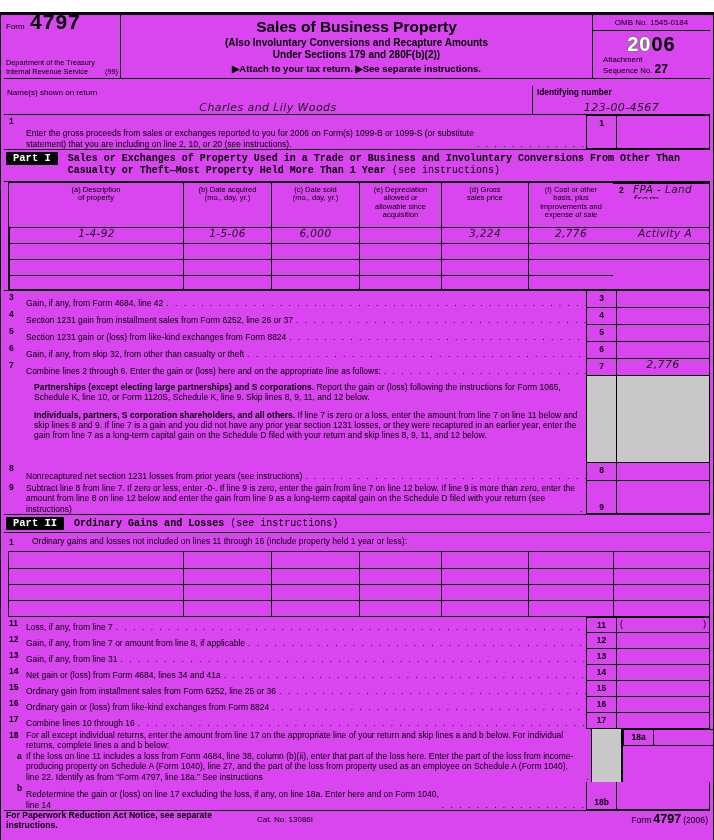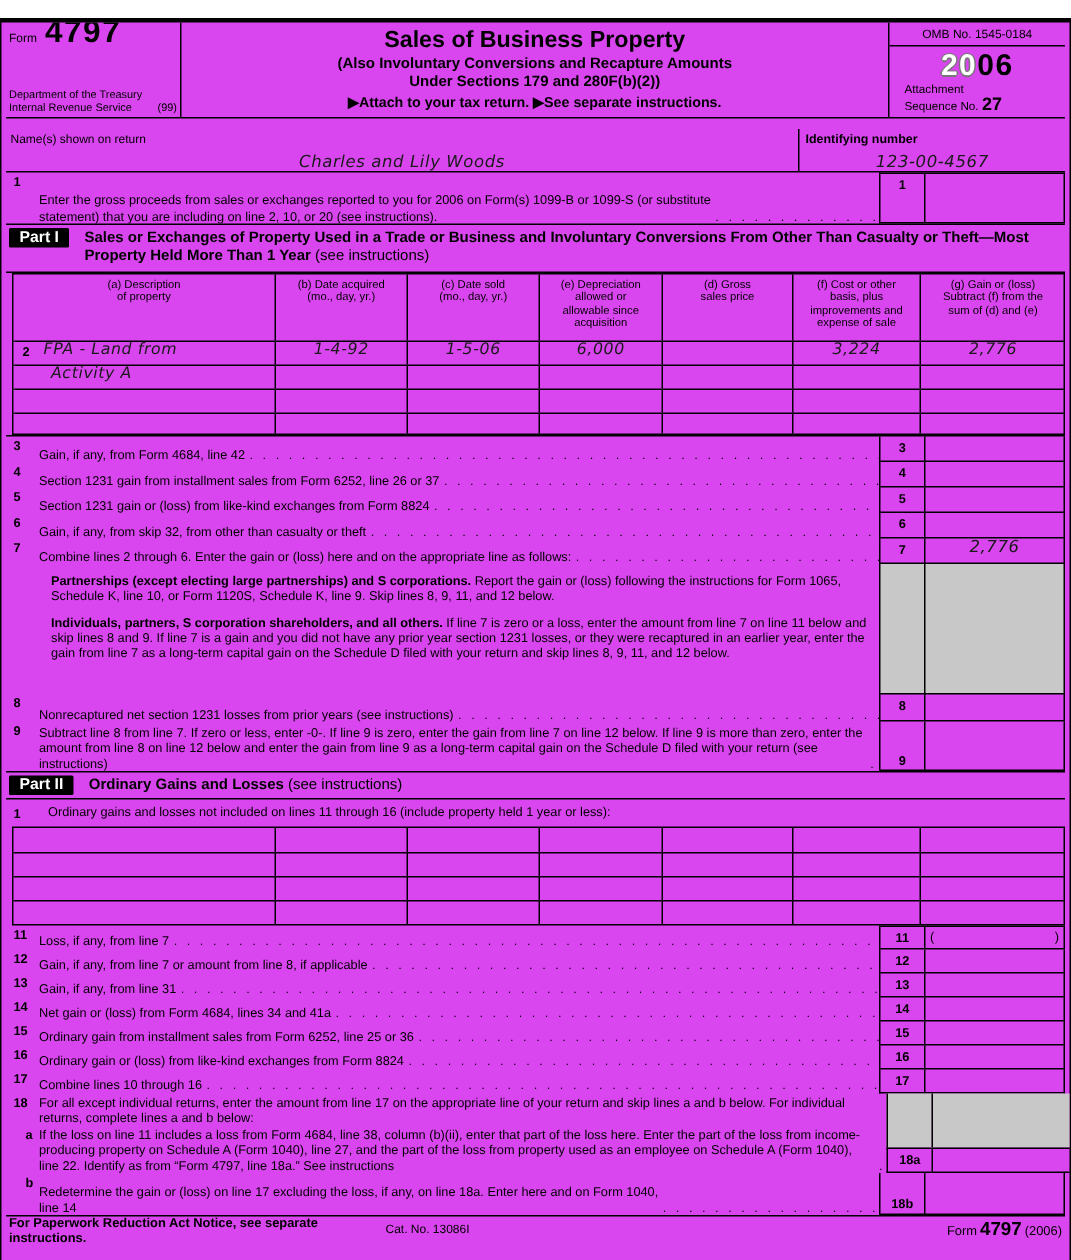--- a/index.html
+++ b/index.html
@@ -53,21 +53,21 @@
   .abox { width:94px; flex:none; border-left:1px solid #000; border-right:1px solid #000; border-bottom:1px solid #000; text-align:center; }
   .abox .hand { display:block; margin-top:1px; }
   .nbox.bot { display:flex; align-items:flex-end; justify-content:center; padding-bottom:1px; }
   .parens { display:flex; justify-content:space-between; padding:1px 3px; }
 
   
   .l1 { height:34px; }
   .l1 .nbox, .l1 .abox { border-top:1px solid #000; }
 
   
-  .pbar { display:flex; align-items:flex-start; padding:2px 2px 2px 2px; border-bottom:1px solid #000; }
+  .pbar { display:flex; align-items:flex-start; padding:2px 2px 2px 2px; border-bottom:1px solid #000;font-family:Liberation Mono, monospace; }
   .pbar1 { border-top:1.5px solid #000; min-height:33px; }
   .pbar2 { border-top:1.5px solid #000; min-height:17px; }
   .plabel { background:#000; color:#fff; font-weight:bold; font-size:10.5px; padding:1px 7px 2px 7px; margin-right:10px; flex:none; border-radius:1px; }
   .ptitle { font-size:10px; font-weight:bold; line-height:11.5px; padding-top:1px; }
   .ptitle .normal { font-weight:normal; }
 
   
   .ptable { margin-left:4px; border:1px solid #000; display:grid;
             grid-template-columns:174px 88px 88px 82px 87px 85px 97px; }
   .td { border-left:1px solid #000; border-top:1px solid #000; overflow:hidden; }
@@ -107,21 +107,21 @@
              grid-template-columns:174px 88px 88px 82px 87px 85px 97px; }
 
   
   .g1117 .aline { height:16px; }
   .g1117 .aline:first-child .nbox, .g1117 .aline:first-child .abox { border-top:1px solid #000; }
 
   
   .b18 { display:flex; align-items:stretch; }
   .b18-left { flex:1; display:flex; flex-direction:column; }
   .b18-left .aline { flex:none; }
-  .b18-right { width:124px; flex:none; display:flex; flex-direction:column; }
+  .b18-right { width:124px; flex:none; display:flex; }
   .gfill { flex:1; display:flex; }
   .gfill .gn { width:30px; flex:none; background:#c8c8c8; border-left:1px solid #000; }
   .gfill .ga { flex:1; background:#c8c8c8; border-left:1px solid #000; border-right:1px solid #000; }
   .boxrow { height:17px; display:flex; }
   .boxrow .nbox { width:30px; border-top:1px solid #000; }
   .boxrow .abox { border-top:1px solid #000; }
   .b18b { min-height:28px; }
   .b18b .nbox { display:flex; align-items:flex-end; justify-content:center; padding-bottom:2px; }
 
   
@@ -203,23 +203,20 @@
     <div class="td th r0 pre">(e) Depreciation
 allowed or
 allowable since
 acquisition</div>
     <div class="td th r0 pre">(d) Gross
 sales price</div>
     <div class="td th r0 pre">(f) Cost or other
 basis, plus
 improvements and
 expense of sale</div>
-    <div class="td th r0 pre">(g) Gain or (loss)
-Subtract (f) from the
-sum of (d) and (e)</div>
 
     <div class="td cell c0 desccell">
       <span class="lnum">2</span>
       <span class="hand">FPA - Land from</span>
     </div>
     <div class="td cell"><span class="hand">1-4-92</span></div>
     <div class="td cell"><span class="hand">1-5-06</span></div>
     <div class="td cell"><span class="hand">6,000</span></div>
     <div class="td cell"><span class="hand"></span></div>
     <div class="td cell"><span class="hand">3,224</span></div>

